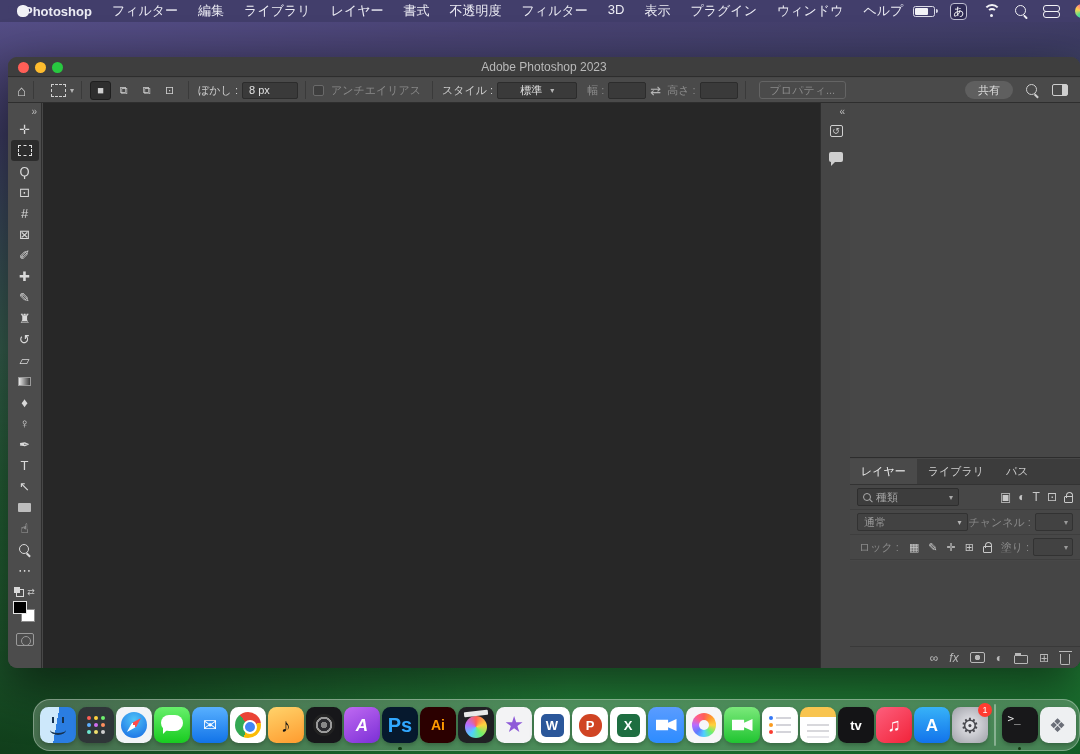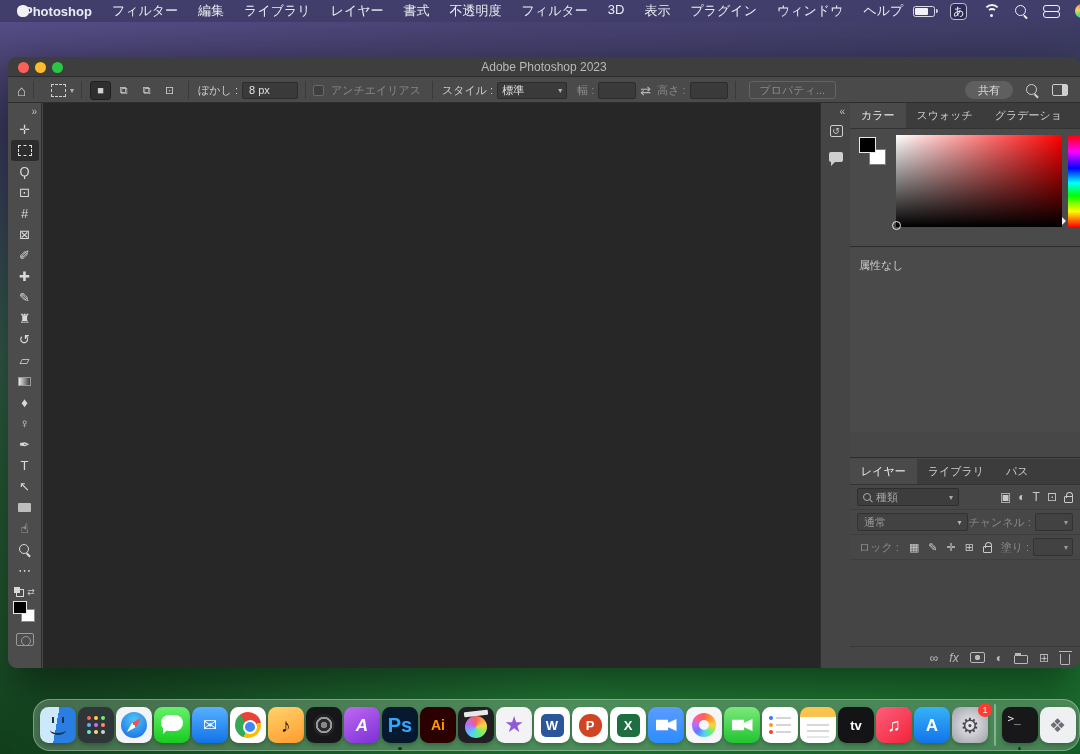--- a/index.html
+++ b/index.html
@@ -52,21 +52,21 @@
   .ob-tool { display:flex; align-items:center; gap:4px; margin-left:10px; }
   .dash-sq { width:15px; height:13px; border:1px dashed #d0d0d0; }
   .chev { font-size:8px; color:#b5b5b5; }
   .mode-btn { width:21px; height:19px; display:flex; align-items:center; justify-content:center; color:#d0d0d0; font-size:11px; border-radius:3px; margin:0 1px; }
   .mode-btn.sel { background:#2e2e2e; border:1px solid #1f1f1f; }
   .ob-label { margin:0 4px 0 2px; white-space:nowrap; }
   .dim { color:#8a8a8a; }
   .field { background:#3a3a3a; border:1px solid #2c2c2c; border-radius:2px; height:17px; min-width:56px; padding:0 6px; display:flex; align-items:center; color:#e0e0e0; }
   .field.empty { min-width:38px; }
   .checkbox { width:11px; height:11px; border:1px solid #6a6a6a; border-radius:2px; background:#3e3e3e; margin-right:5px; }
-  .select { background:#3a3a3a; border:1px solid #2c2c2c; border-radius:2px; height:17px; min-width:70px; padding:0 4px; display:flex; align-items:center; justify-content:space-between; color:#e0e0e0; gap:8px; }
+  .select { background:#3a3a3a; border:1px solid #2c2c2c; border-radius:2px; height:17px; min-width:70px; padding:0 22px; display:flex; align-items:center; justify-content:space-between; color:#e0e0e0; gap:8px; }
   .swap { font-size:13px; color:#b5b5b5; margin:0 4px; }
   .ob-btn { border:1px solid #646464; border-radius:3px; height:18px; padding:0 10px; display:flex; align-items:center; margin-left:6px; white-space:nowrap; }
   .ob-right { margin-left:auto; display:flex; align-items:center; gap:13px; padding-right:12px; }
   .share-pill { background:#5f5f5f; color:#dedede; border-radius:9px; height:18px; padding:0 13px; display:flex; align-items:center; white-space:nowrap; }
   .mag2 { width:13px; height:13px; position:relative; }
   .mag2::before { content:""; position:absolute; left:0; top:0; width:9px; height:9px; border:1.6px solid #cfcfcf; border-radius:50%; }
   .mag2::after { content:""; position:absolute; right:0; bottom:0; width:5px; height:1.6px; background:#cfcfcf; transform:rotate(45deg); }
   .ws-icon { width:16px; height:12px; border:1px solid #cfcfcf; border-radius:2px; background:linear-gradient(to right, transparent 62%, #cfcfcf 62%); }
 
   
@@ -363,41 +363,22 @@
       <span class="strip-icon" style="top:20px">
           <span class="hist-i">↺</span>
         </span>
       <span class="strip-icon" style="top:46px">
           <span class="bubble-i"></span>
         </span>
     </div>
 
     <div class="panels">
 
-      <div class="panel p-color">
-        <div class="tabbar" id="color-tabs">
-            <div class="tab active">カラー</div>
-            <div class="tab">スウォッチ</div>
-            <div class="tab">グラデーショ</div>
-            <div class="tab">パターン</div>
-          </div>
-        <div class="color-body">
-          <span class="c-fg"></span>
-          <span class="c-bg"></span>
-          <div class="sat-field"></div>
-          <span class="sat-pick"></span>
-          <div class="hue-strip"></div>
-          <span class="hue-pick"></span>
-        </div>
-      </div>
 
       <div class="panel p-props">
-        <div class="props-body">
-          <span>属性なし</span>
-        </div>
       </div>
 
       <div class="panel p-layers">
         <div class="tabbar" id="layers-tabs">
             <div class="tab active">レイヤー</div>
             <div class="tab">ライブラリ</div>
             <div class="tab">パス</div>
           </div>
         <div class="layers-body">
           <div class="lrow">

